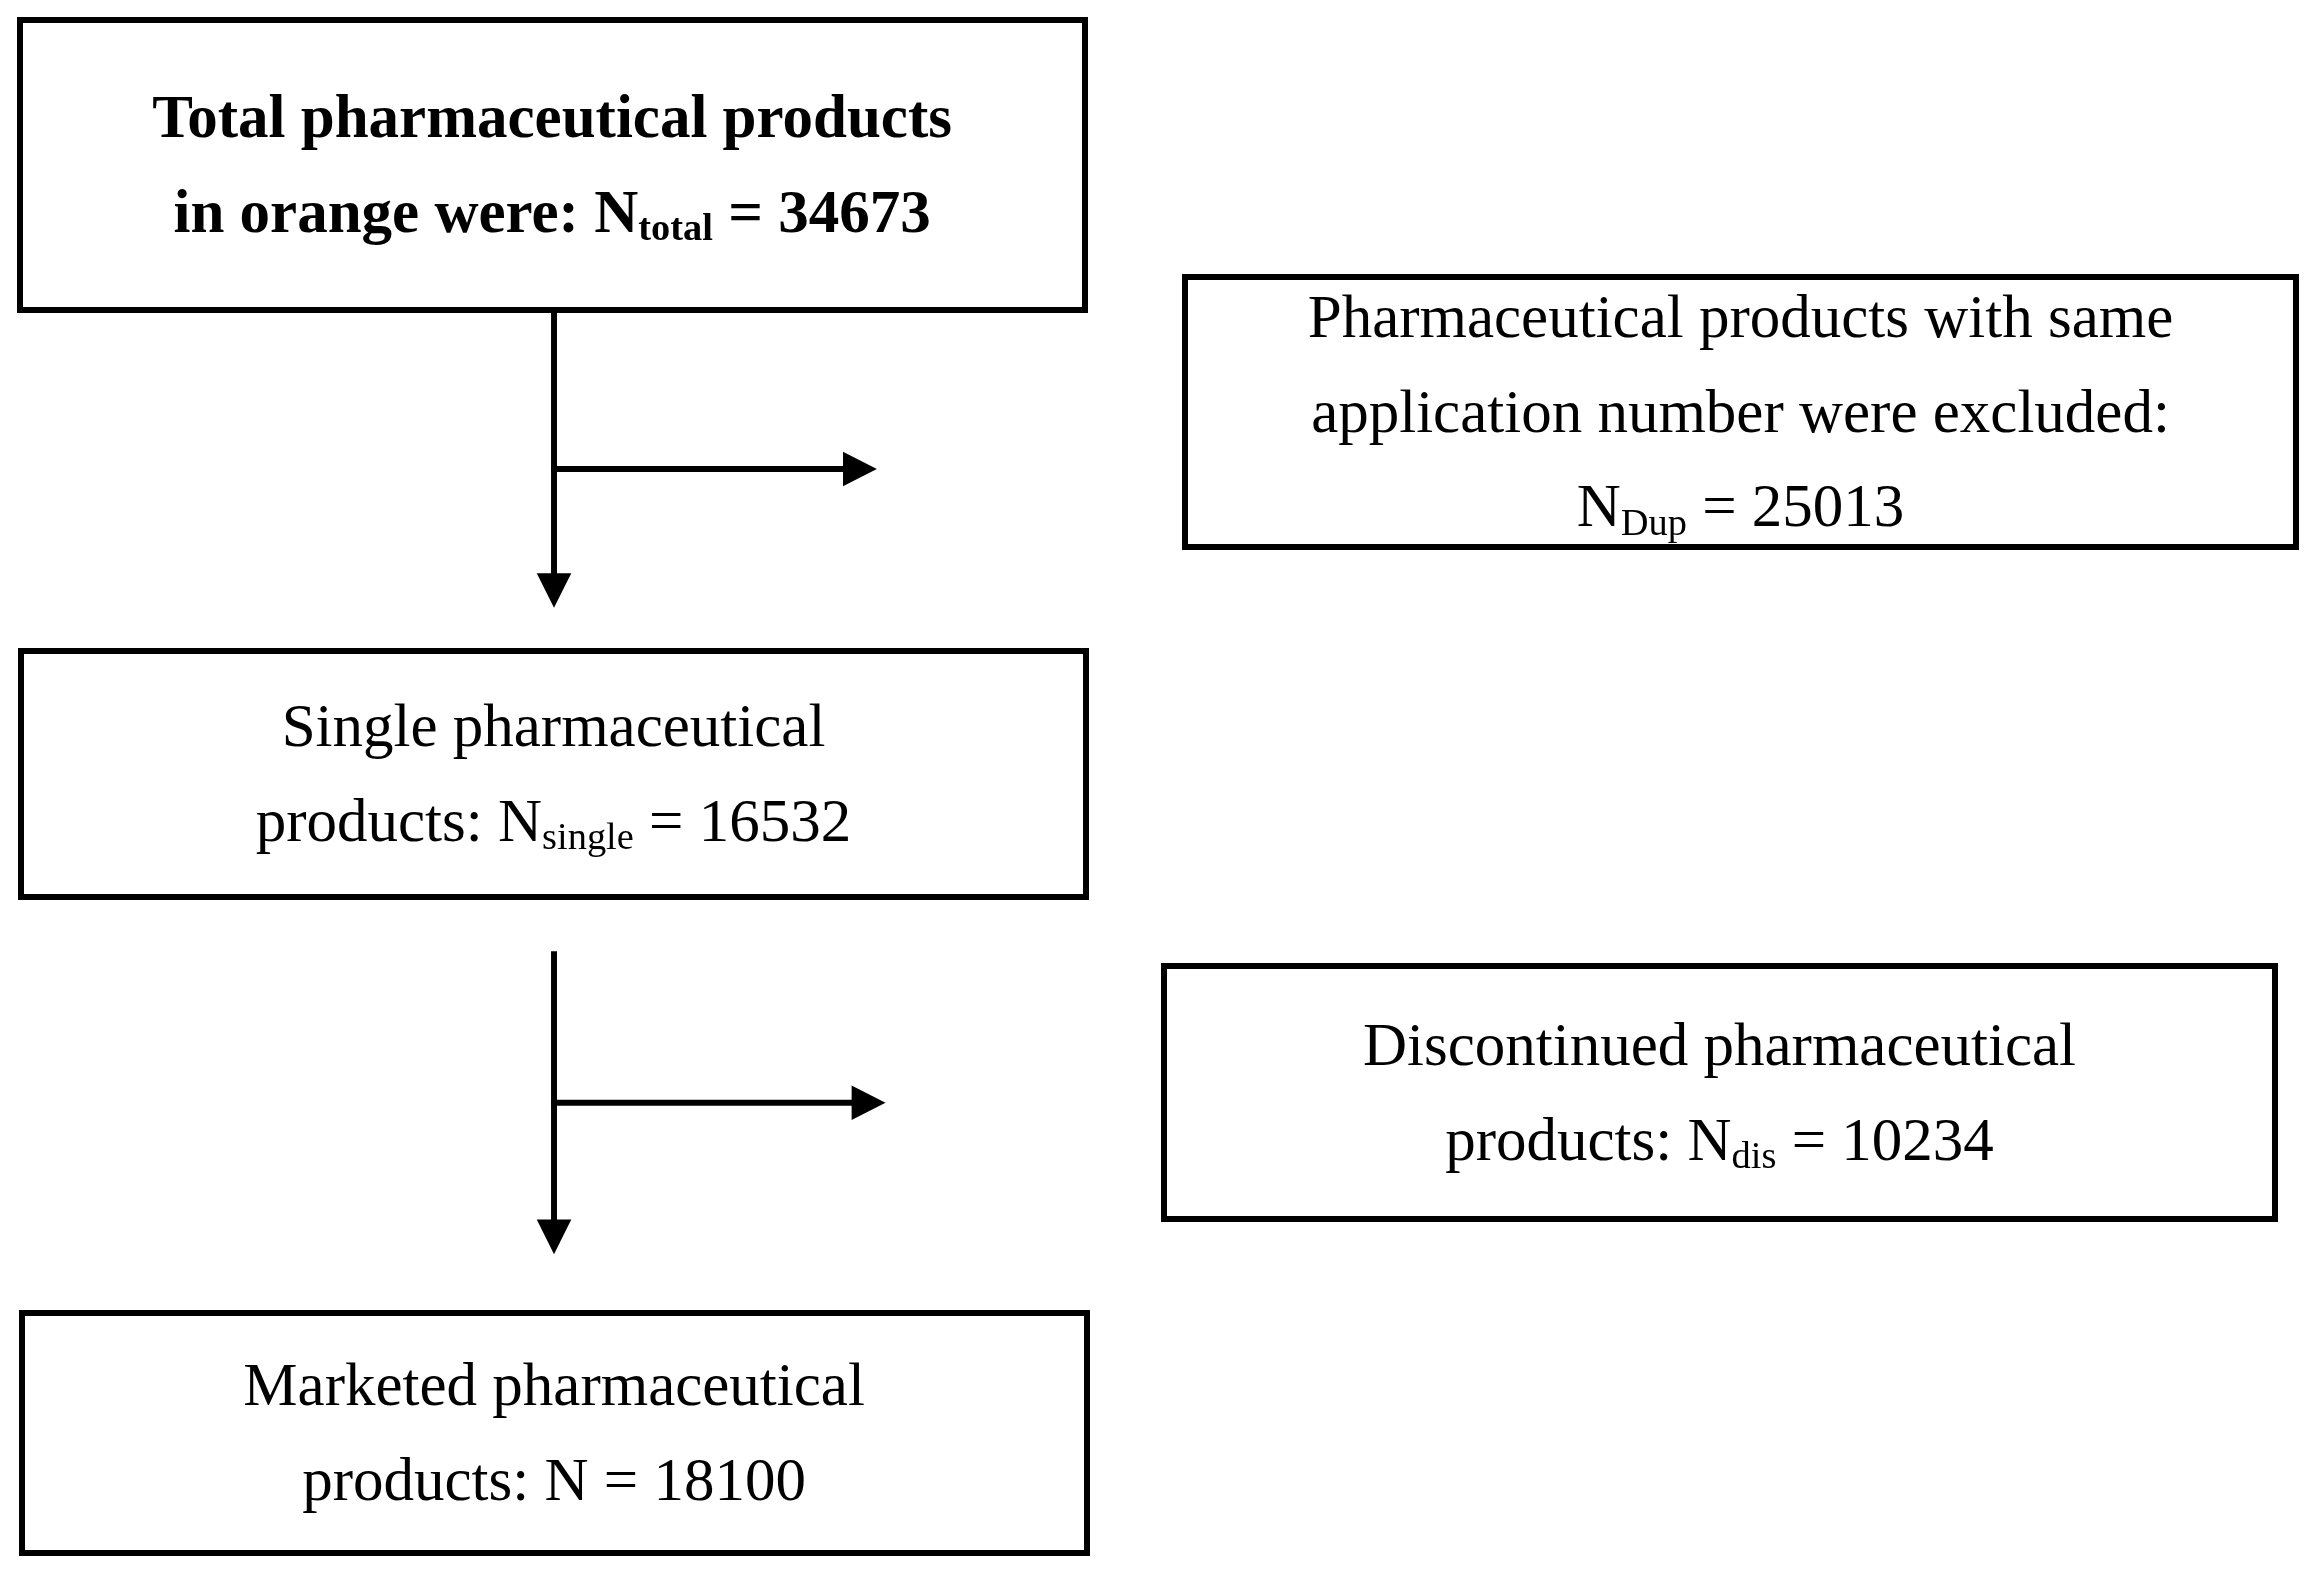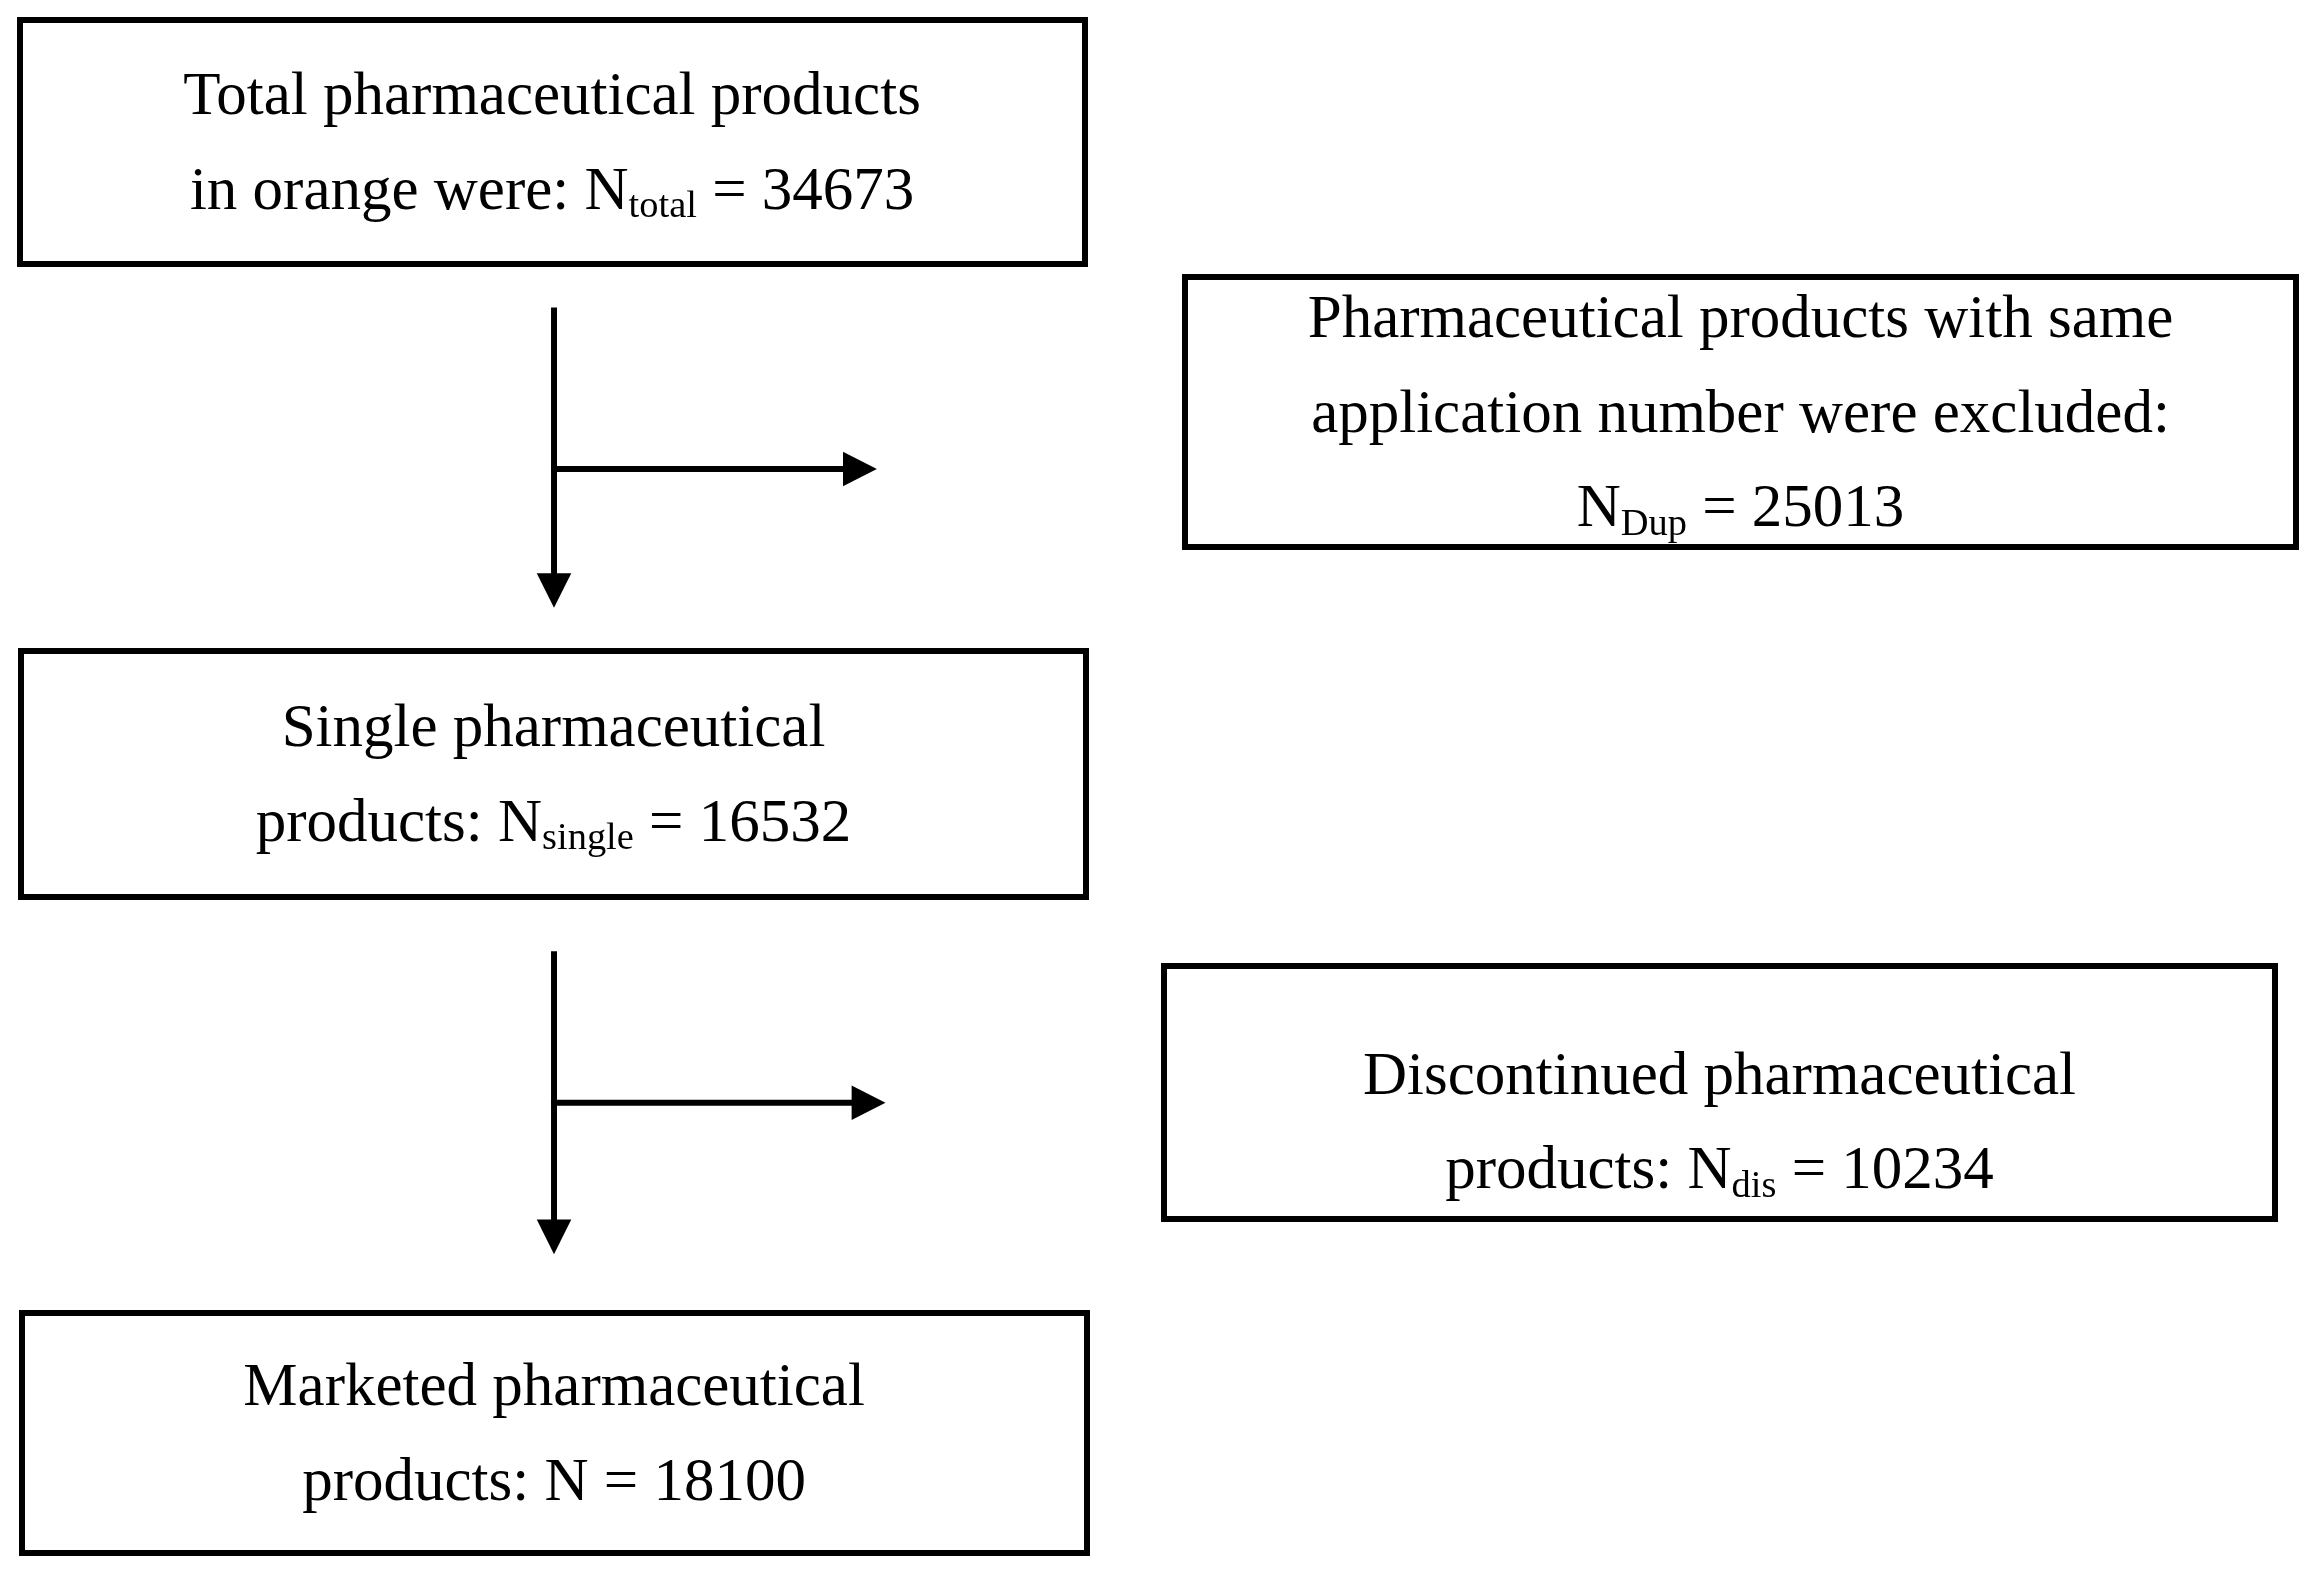--- a/index.html
+++ b/index.html
@@ -30,26 +30,26 @@
     line-height: 1.55;
     white-space: nowrap;
   }
   .flow-box .sub {
     font-size: 0.63em;
     vertical-align: -0.22em;
     line-height: 0;
     margin-top: 20px;
   }
   
-  .box-total    { left: 16.6px;   top: 16.6px;   width: 1071px; height: 250px; }
+  .box-total    { left: 16.6px;   top: 16.6px;   width: 1071px; height: 296px; font-weight: bold; }
   .box-single   { left: 18px;   top: 648px;  width: 1071px; height: 252px; }
   .box-marketed { left: 18.6px;   top: 1310px; width: 1071px; height: 246px; text-align: right; }
   
   .box-dup      { left: 1182px; top: 274px;  width: 1117px; height: 276px; }
-  .box-dis      { left: 1161px; top: 963px; width: 1117px; height: 259px; justify-content: flex-end; }
+  .box-dis      { left: 1161px; top: 963px; width: 1117px; height: 259px; }
 
   .arrow-layer {
     position: absolute;
     left: 0;
     top: 0;
     width: 2319px;
     height: 1571px;
     pointer-events: none;
   }
 </style>

